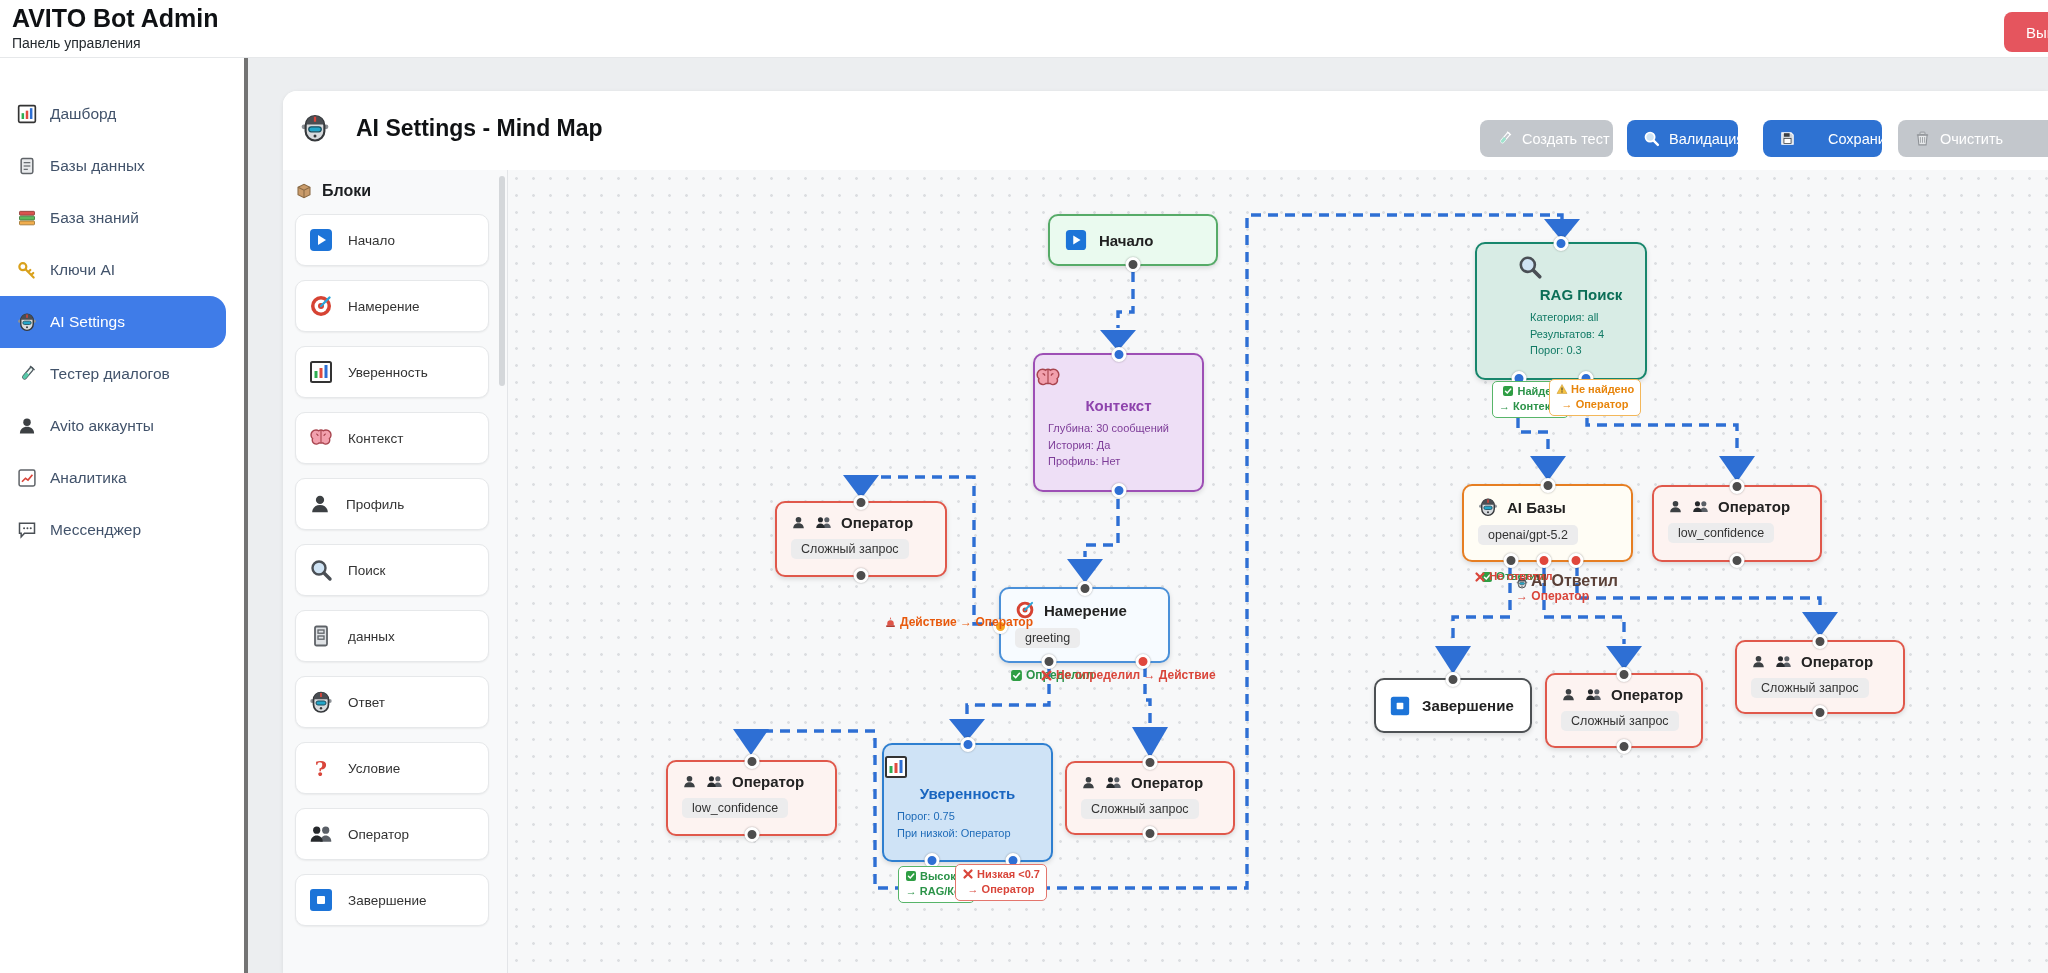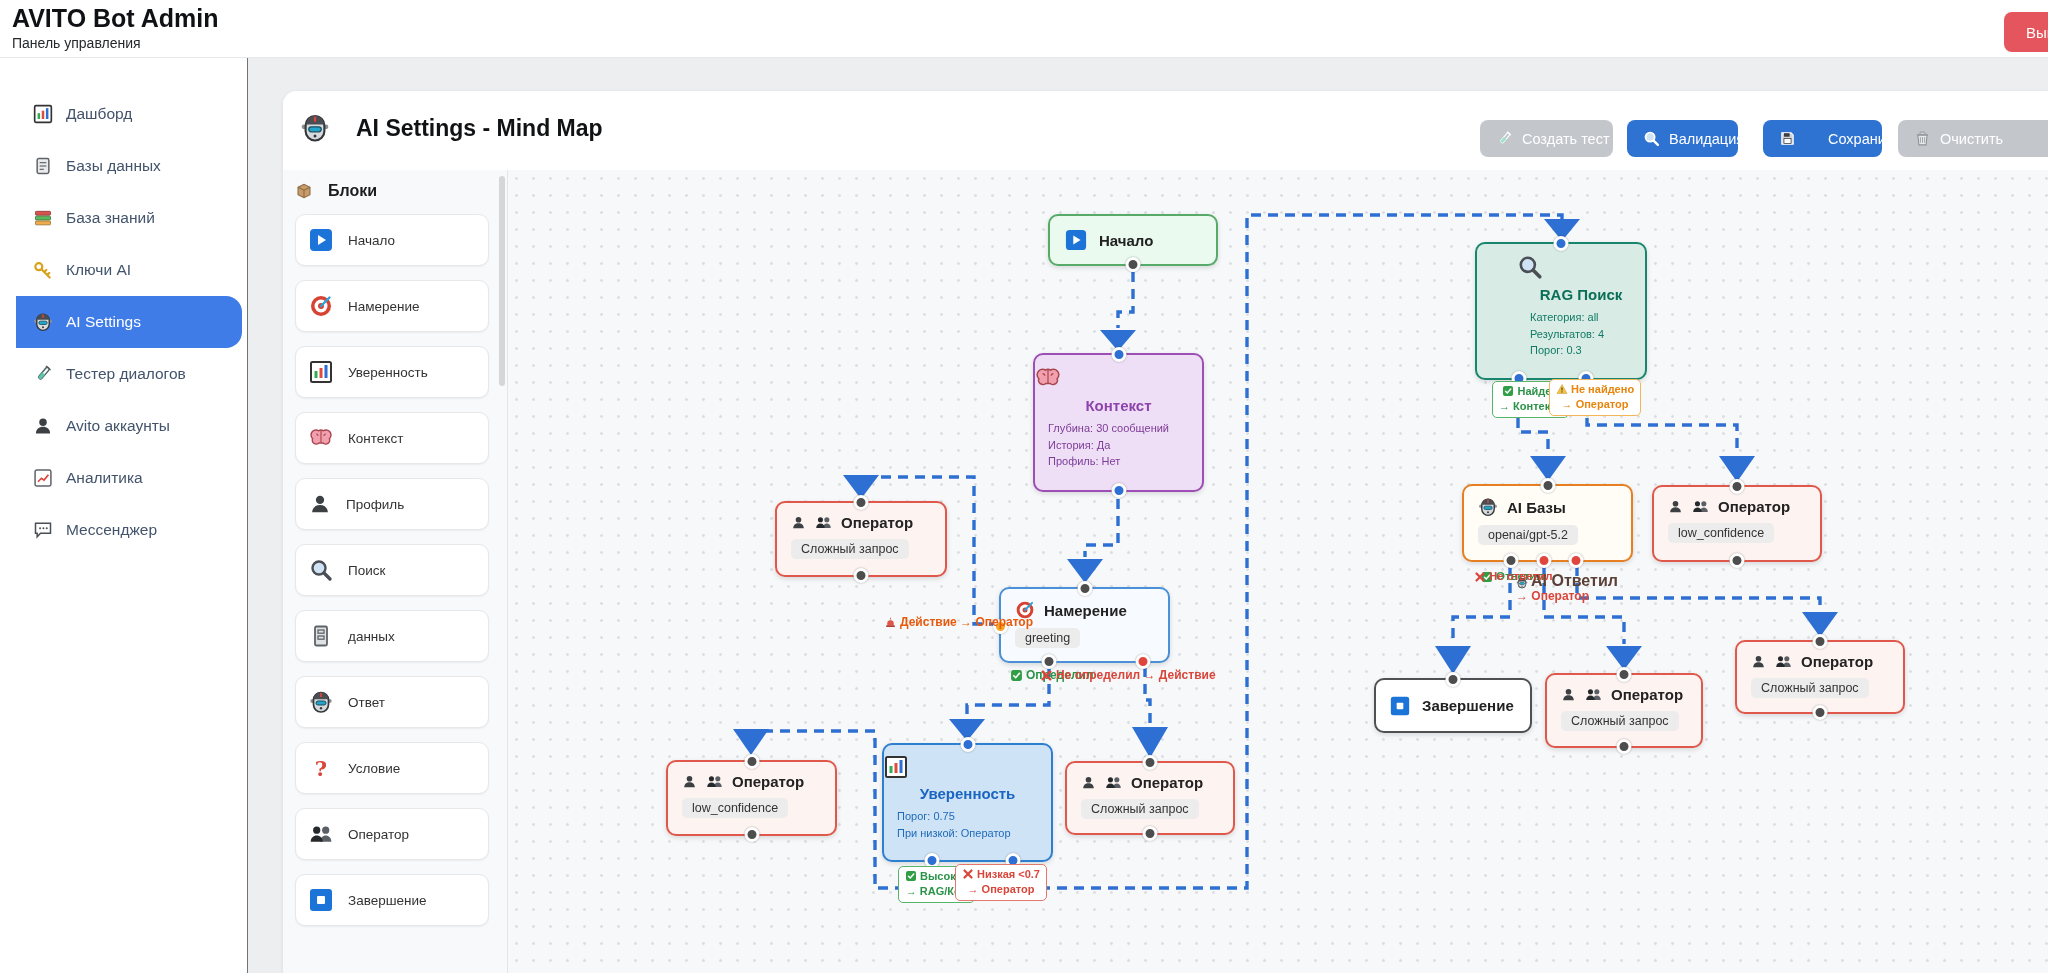--- a/index.html
+++ b/index.html
@@ -14,39 +14,39 @@
   
   .topbar{position:absolute;left:0;top:0;width:2048px;height:57px;background:#fff;
           border-bottom:1px solid #e6e8ea;z-index:10;}
   .tb-title{position:absolute;left:12px;top:4px;font-size:25px;font-weight:bold;color:#0f1114;}
   .tb-sub{position:absolute;left:12px;top:35px;font-size:14px;color:#24292e;}
   .logout-btn{position:absolute;left:2004px;top:12px;height:40px;padding:0 22px;background:#e5555e;
           color:#fff;font-size:15px;border:none;border-radius:8px;display:flex;align-items:center;}
 
   
   .sidebar{position:absolute;left:0;top:58px;width:248px;bottom:0;background:#fff;
-           border-right:1px solid #737373;z-index:9;padding-top:30px;box-sizing:border-box;padding-left:16px;}
+           border-right:4px solid #737373;z-index:9;padding-top:30px;box-sizing:border-box;}
   .sb-item{display:flex;align-items:center;gap:13px;height:52px;padding-left:17px;
            font-size:15.5px;color:#42536b;cursor:pointer;}
   .sb-item.active{background:#3f7ce8;color:#fff;border-radius:0 16px 16px 0;width:226px;box-sizing:border-box;}
 
   
   .card{position:absolute;left:283px;top:91px;width:1765px;height:882px;background:#fff;
         border-radius:14px 0 0 0;box-shadow:0 1px 4px rgba(0,0,0,.08);overflow:hidden;}
   .card-header{position:absolute;left:0;top:0;right:0;height:79px;border-bottom:1px solid #e8eaec;background:#fff;}
   .page-title-wrap{position:absolute;left:17px;top:22px;display:flex;align-items:center;gap:26px;text-align:right;}
   .page-title{font-size:23px;font-weight:bold;color:#101214;}
   .hbtn{position:absolute;top:29px;height:37px;border-radius:8px;color:#fff;font-size:14.5px;
         display:flex;align-items:center;gap:9px;padding:0 16px;border:none;box-sizing:border-box;white-space:nowrap;}
   .hbtn.gray{background:#c3c7cc;} .hbtn.blue{background:#2e72d2;}
 
   
   .blocks-panel{position:absolute;left:0;top:79px;width:225px;bottom:0;background:#f8f9fa;
                 border-right:1px solid #e3e5e8;box-sizing:border-box;padding-top:12px;}
-  .blocks-header{display:flex;align-items:center;gap:15px;margin:0 0 14px 12px;font-size:16px;
+  .blocks-header{display:flex;align-items:center;gap:9px;margin:0 0 14px 12px;font-size:16px;
                  font-weight:bold;color:#1b1e21;}
   .block-card{width:194px;height:52px;margin:0 0 14px 12px;background:#fff;border:1px solid #e6e8ea;
               border-radius:10px;box-shadow:0 1px 2px rgba(0,0,0,.06);display:flex;align-items:center;
               gap:15px;padding-left:13px;box-sizing:border-box;cursor:grab;}
   .block-label{font-size:13.5px;color:#333;}
   .q-glyph{font-family:"DejaVu Serif",serif;font-weight:bold;color:#d9453a;font-size:21px;width:24px;text-align:center;}
   .blocks-scroll{position:absolute;right:2px;top:6px;width:6px;height:210px;background:#d4d7da;border-radius:3px;}
 
   
   .canvas{position:absolute;left:225px;top:79px;right:0;bottom:0;background-color:#f7f8f9;

